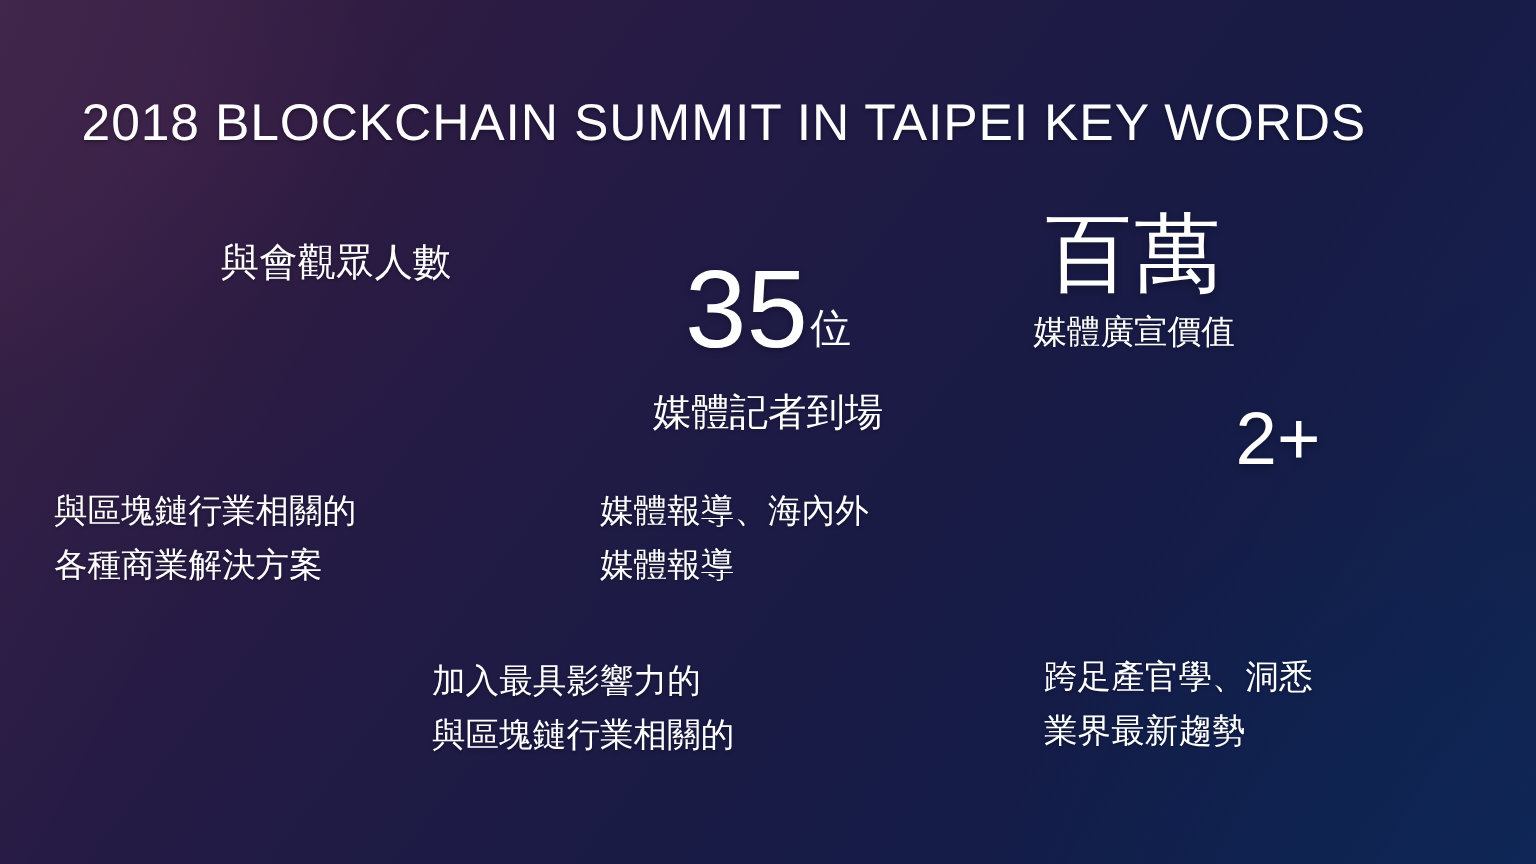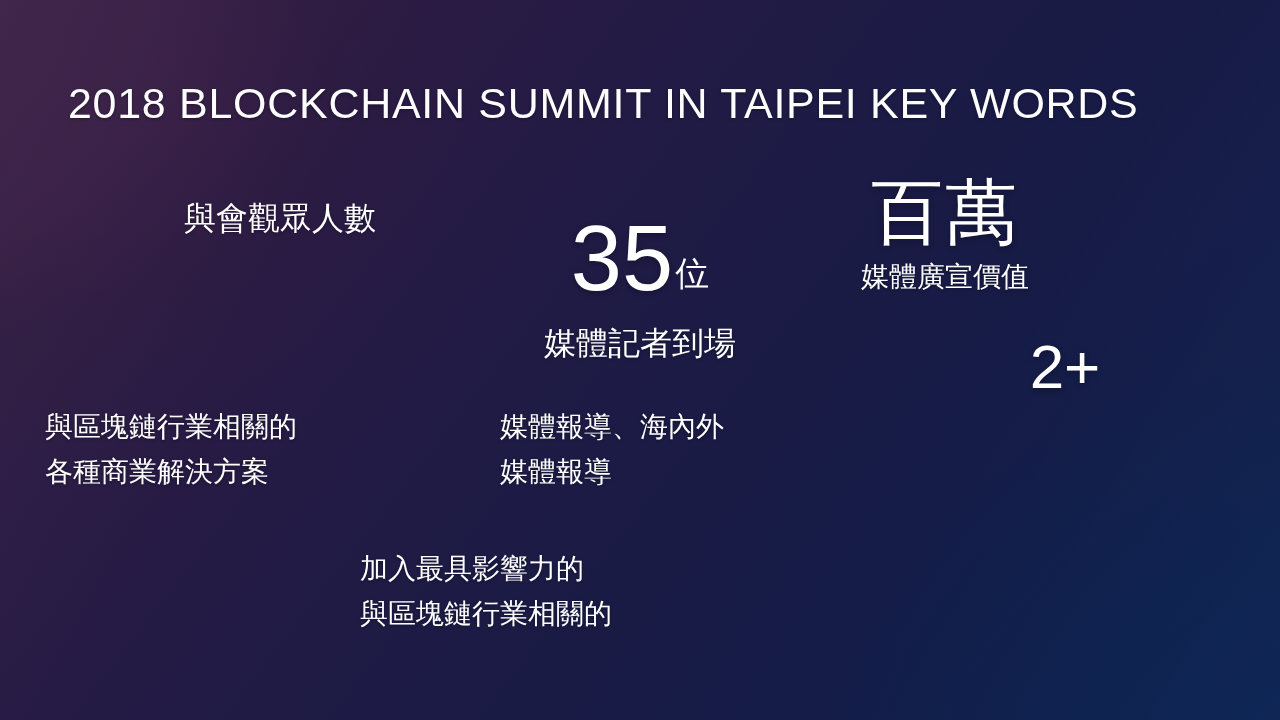--- a/index.html
+++ b/index.html
@@ -147,14 +147,18 @@
   <div class="layer desc" id="desc-exposure">
     <div>媒體報導、海內外</div>
     <div>媒體報導</div>
   </div>
 
   <div class="layer desc" id="desc-network">
     <div>加入最具影響力的</div>
     <div>與區塊鏈行業相關的</div>
   </div>
 
+  <div class="layer desc" id="desc-industry">
+    <div>跨足產官學、洞悉</div>
+    <div>業界最新趨勢</div>
+  </div>
 
 </div>
 
 </body></html>

